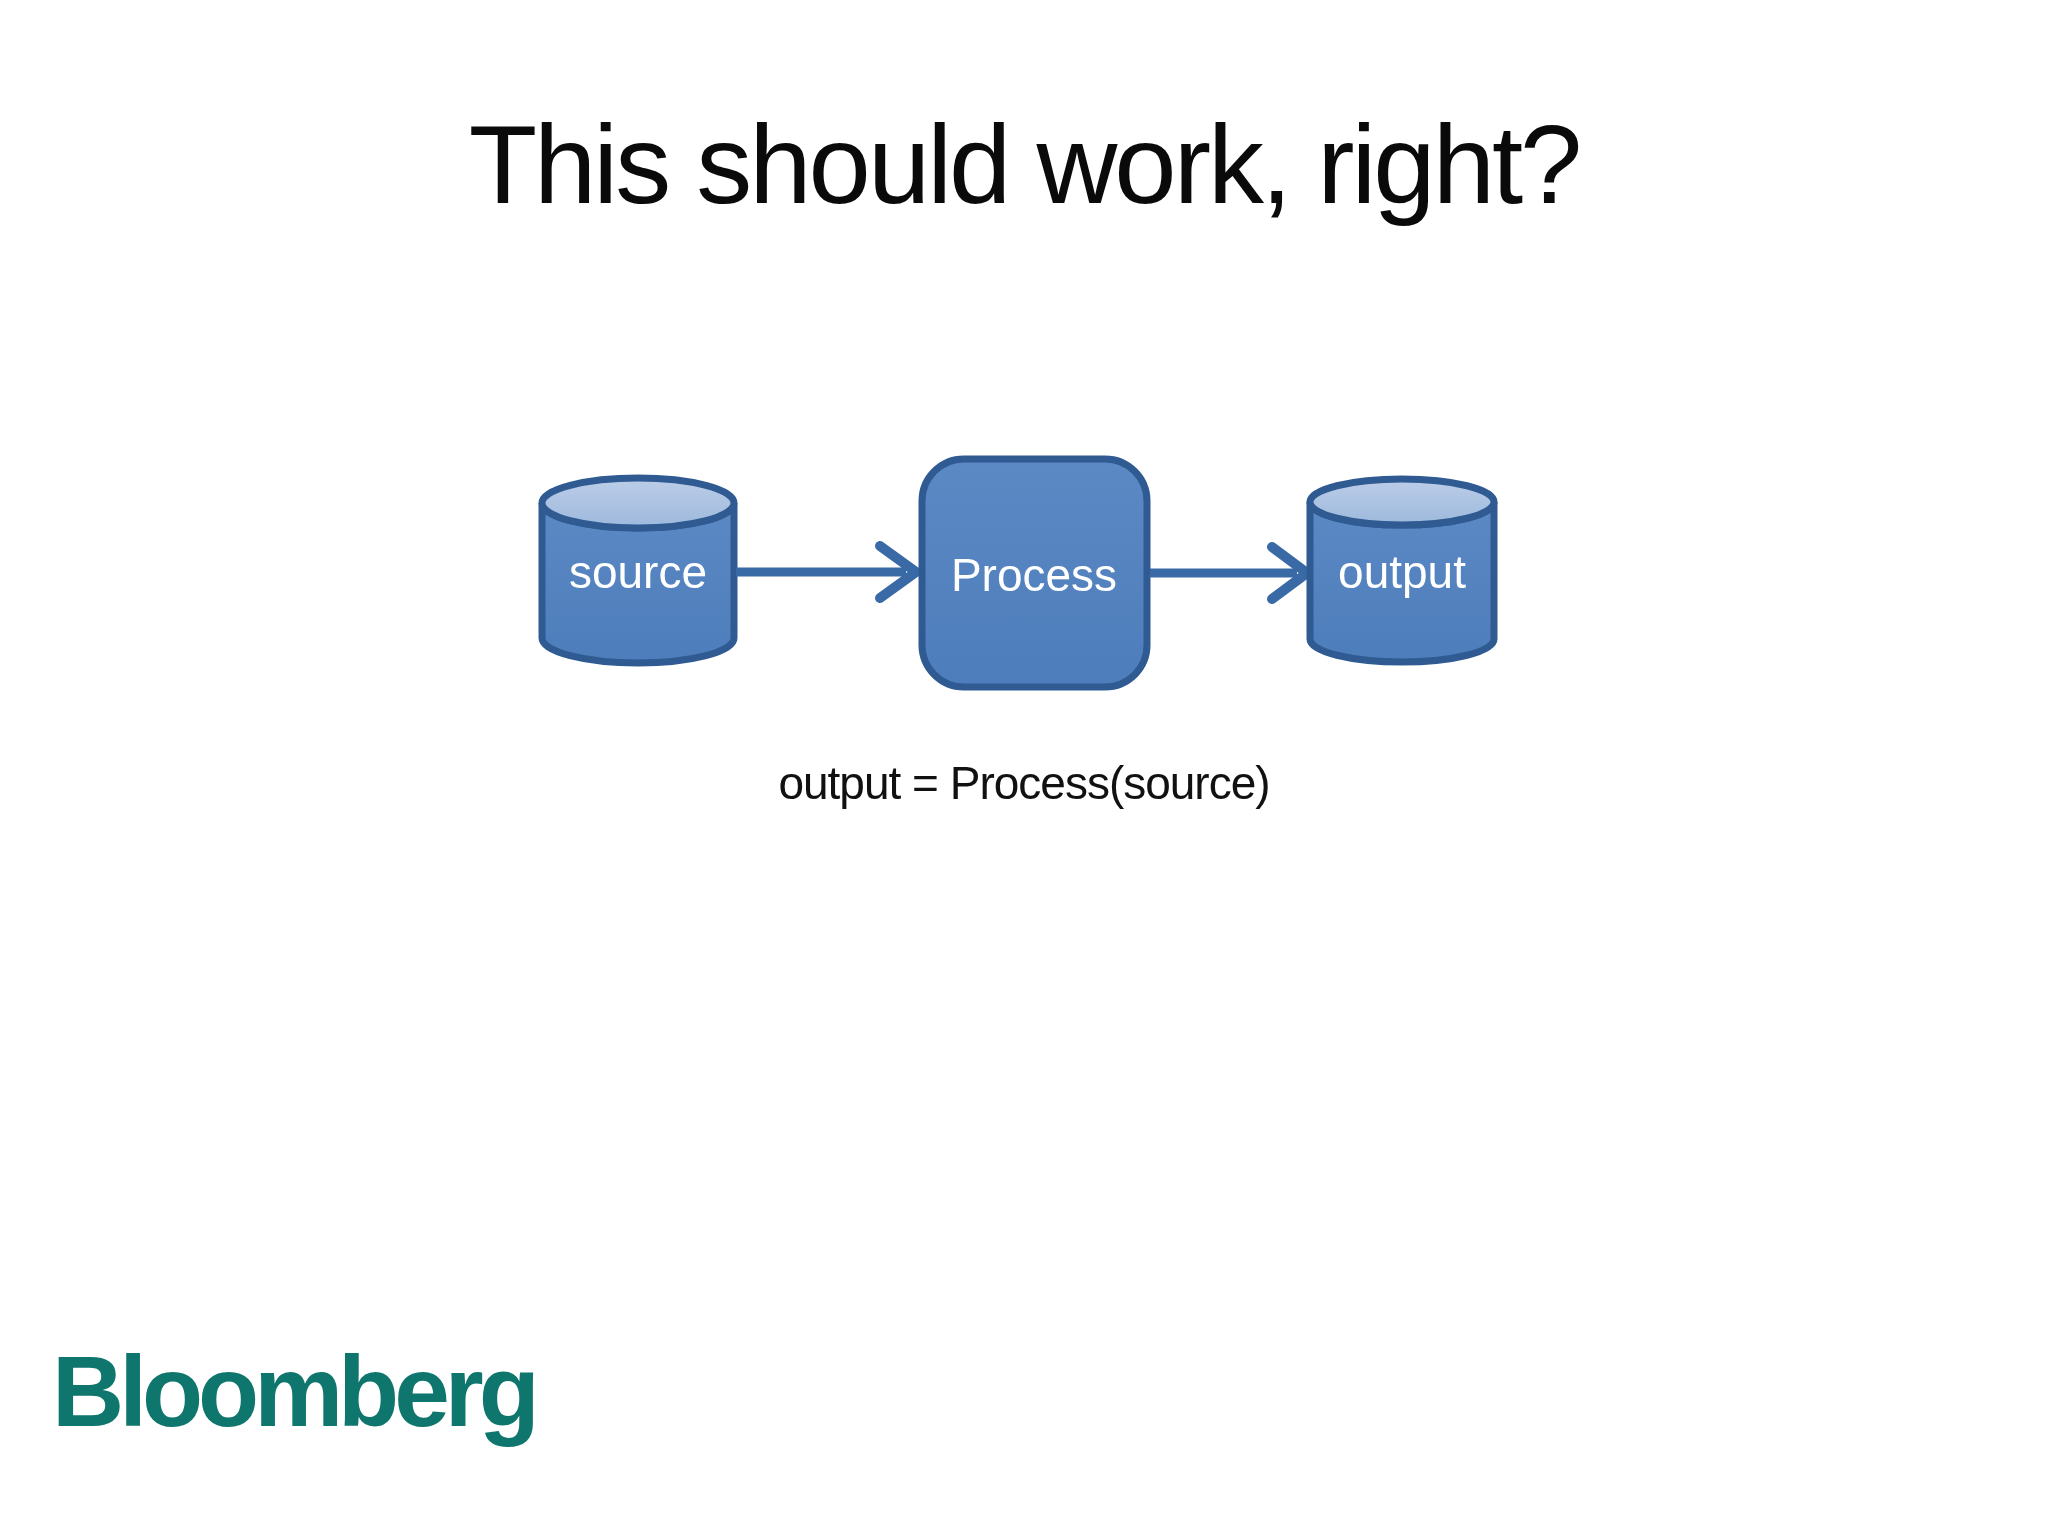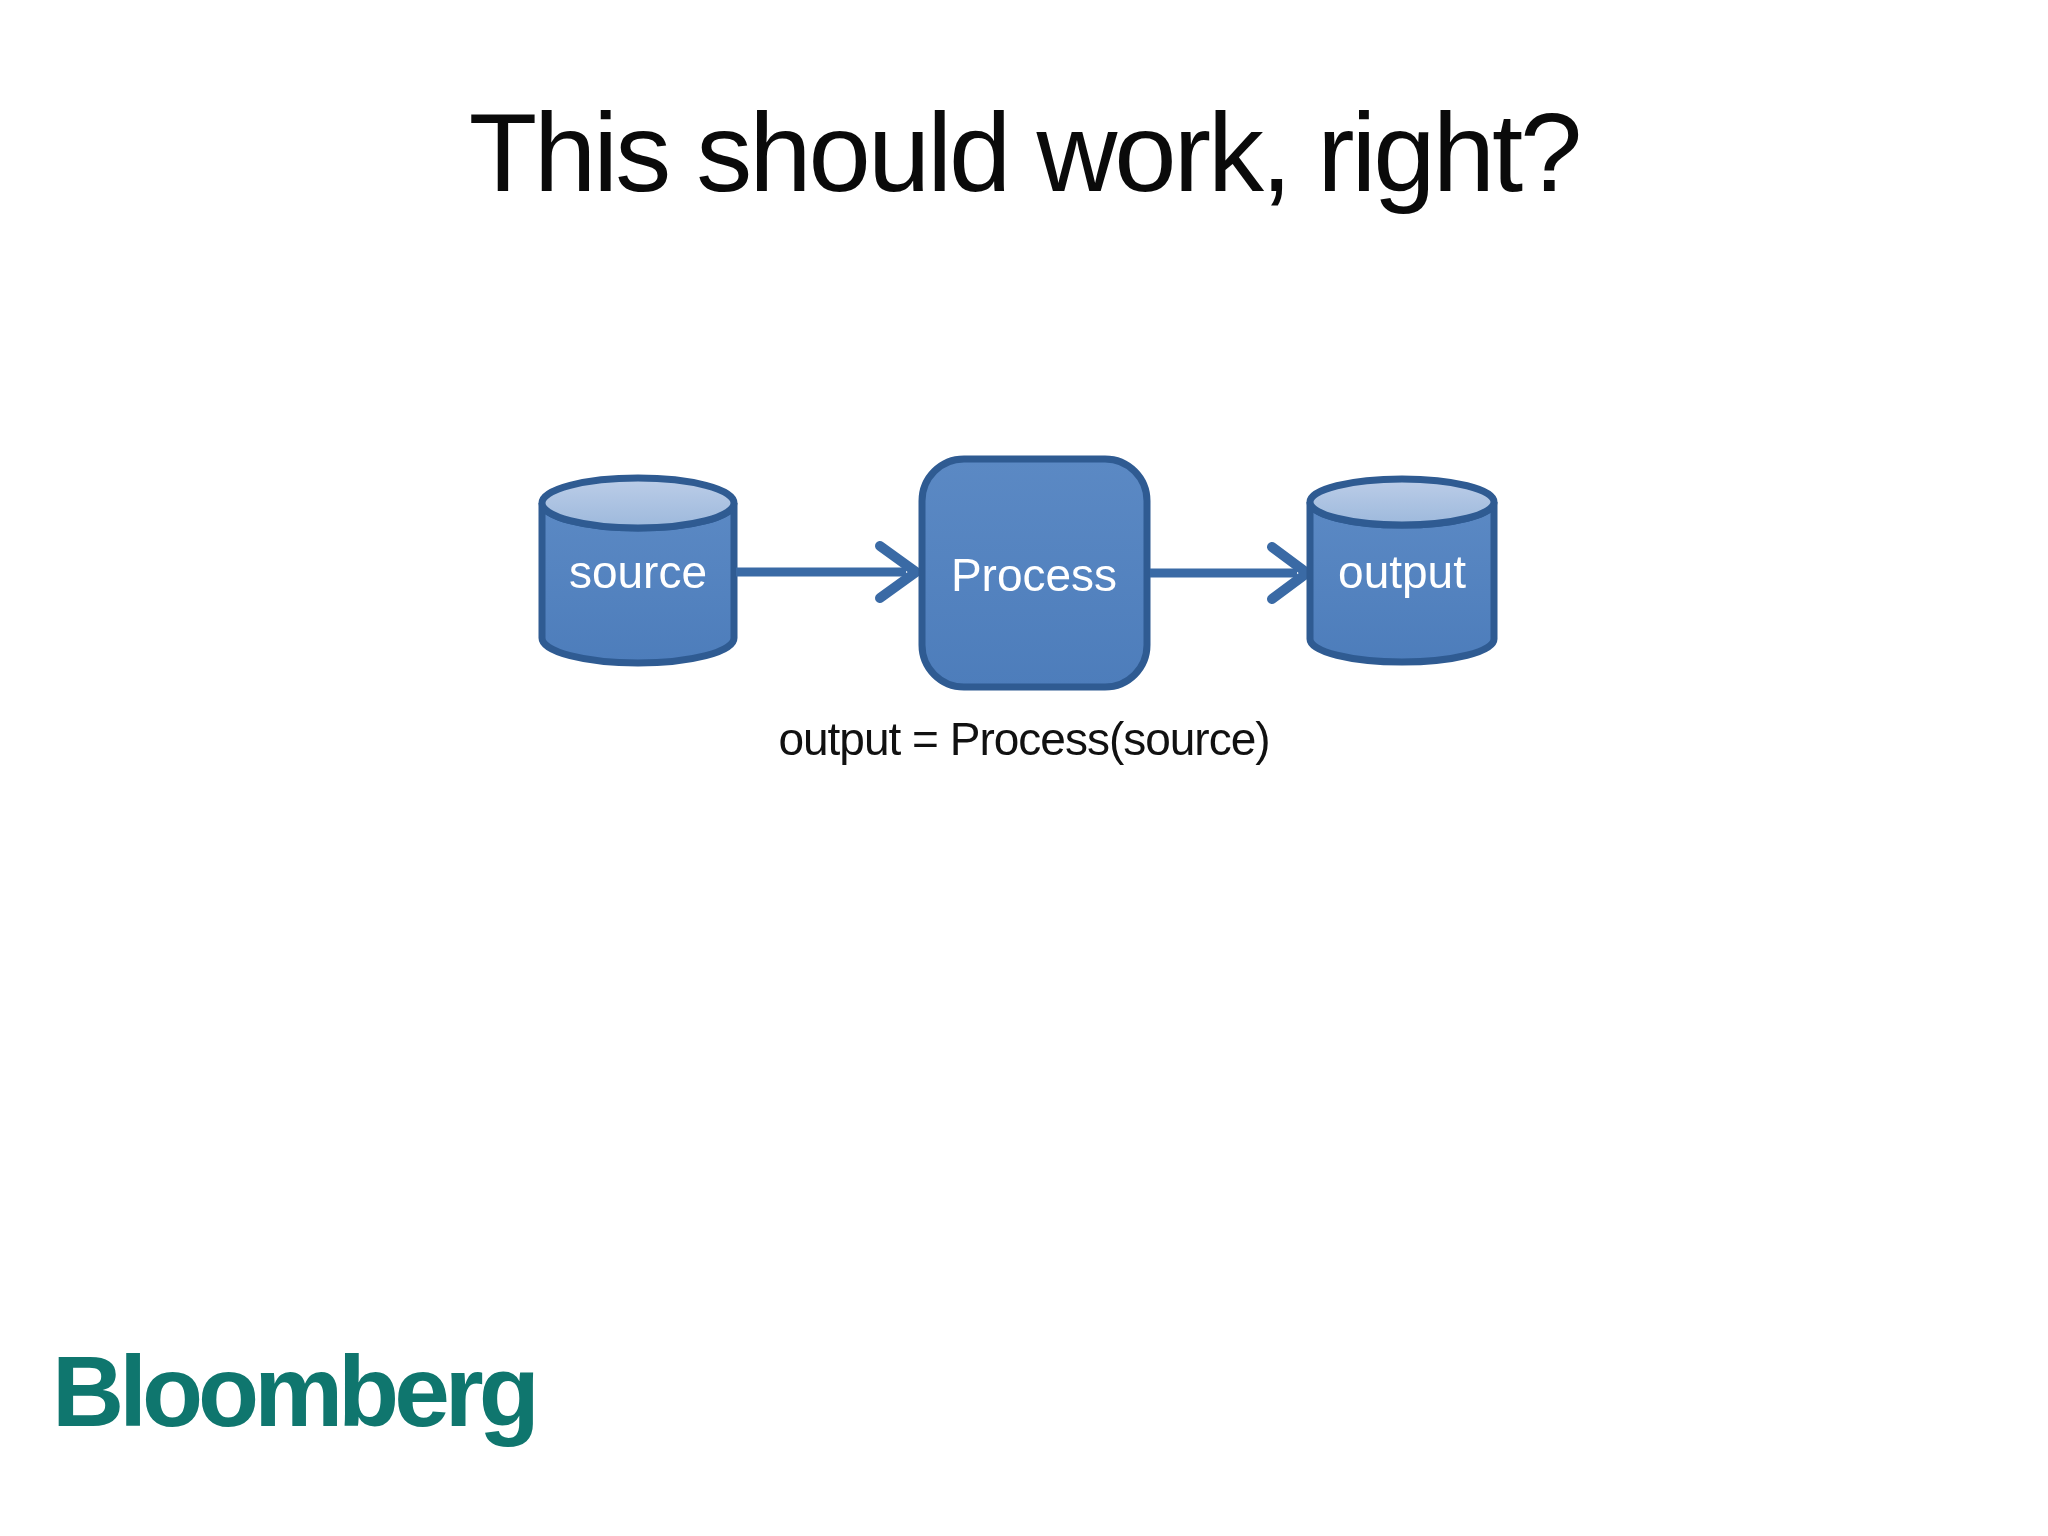--- a/index.html
+++ b/index.html
@@ -13,21 +13,21 @@
     height: 1536px;
     background: #ffffff;
     overflow: hidden;
     font-family: "Liberation Sans", sans-serif;
   }
   .slide-title {
     position: absolute;
     top: 84px;
     left: 0;
     right: 0;
-    margin: 4px;
+    margin: 16px;
     text-align: center;
     font-size: 112px;
     font-weight: 400;
     letter-spacing: -3px;
     color: #0a0a0a;
     font-family: "Liberation Sans", sans-serif;
   }
   .diagram-svg {
     position: absolute;
     top: 0;
@@ -35,21 +35,21 @@
     width: 2048px;
     height: 1536px;
   }
   .node-label {
     font-family: "Liberation Sans", sans-serif;
     font-size: 46px;
     fill: #ffffff;
   }
   .formula {
     position: absolute;
-    top: 712px;
+    top: 756px;
     left: 0;
     right: 0;
     text-align: center;
     font-size: 46px;
     letter-spacing: -1px;
     color: #111111;
   }
   .logo {
     position: absolute;
     top: 1334px;

